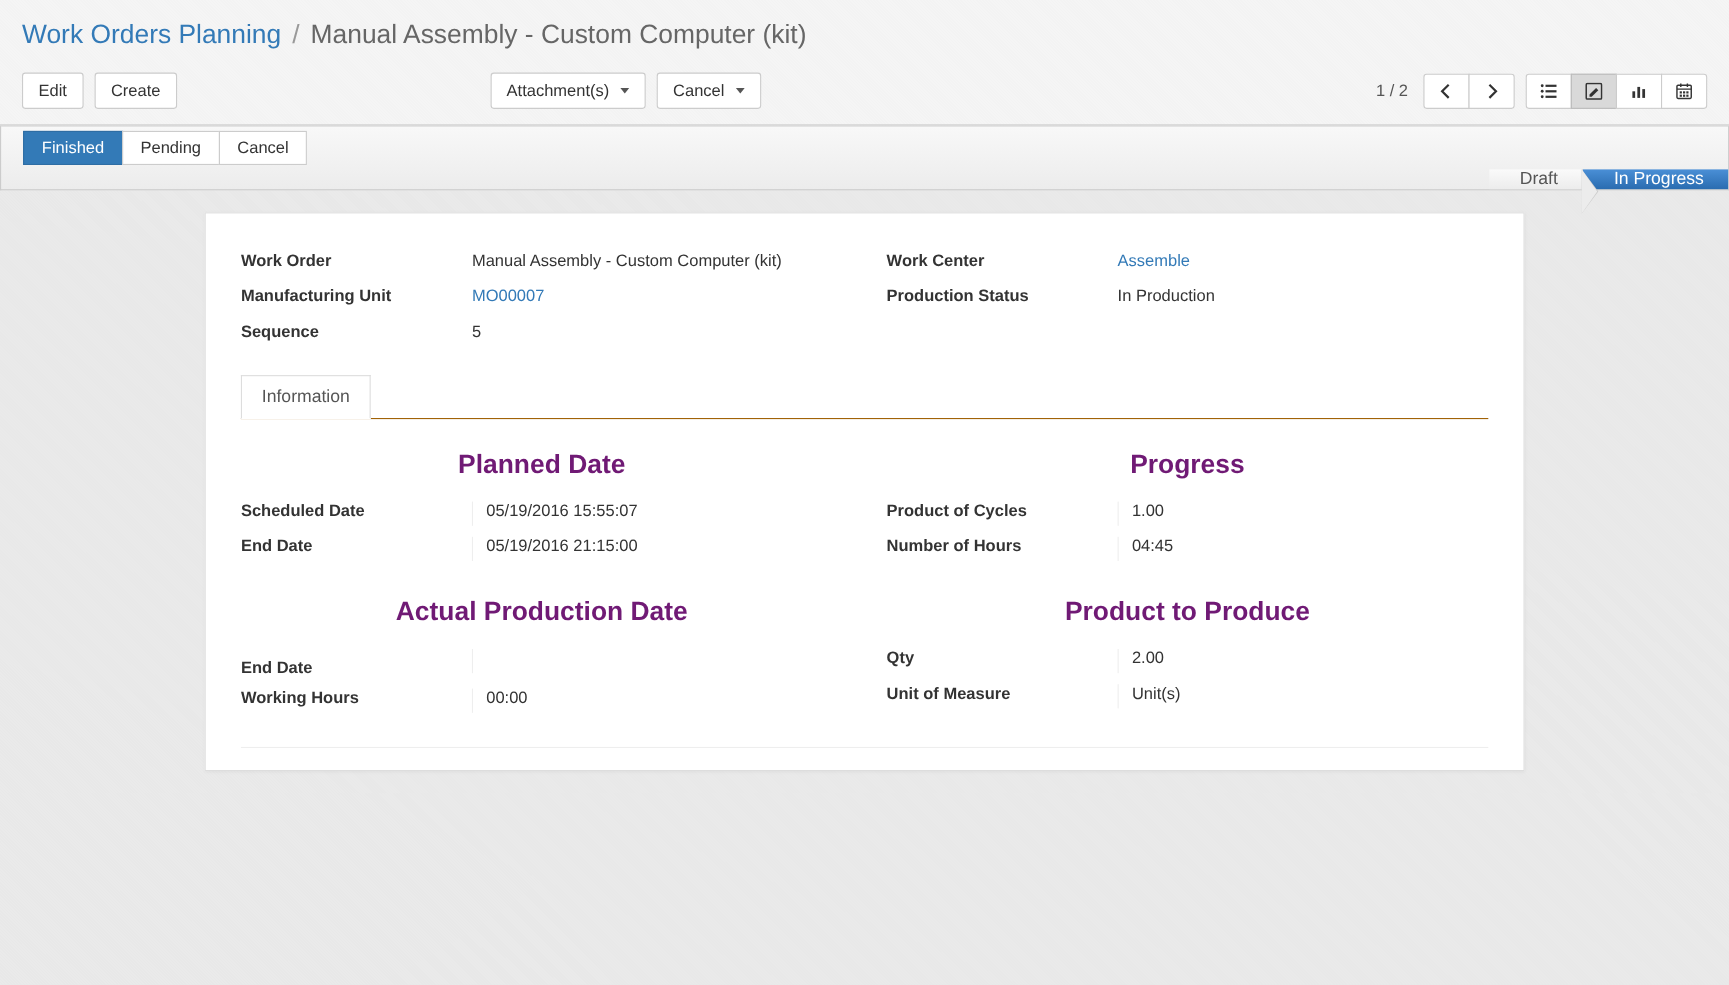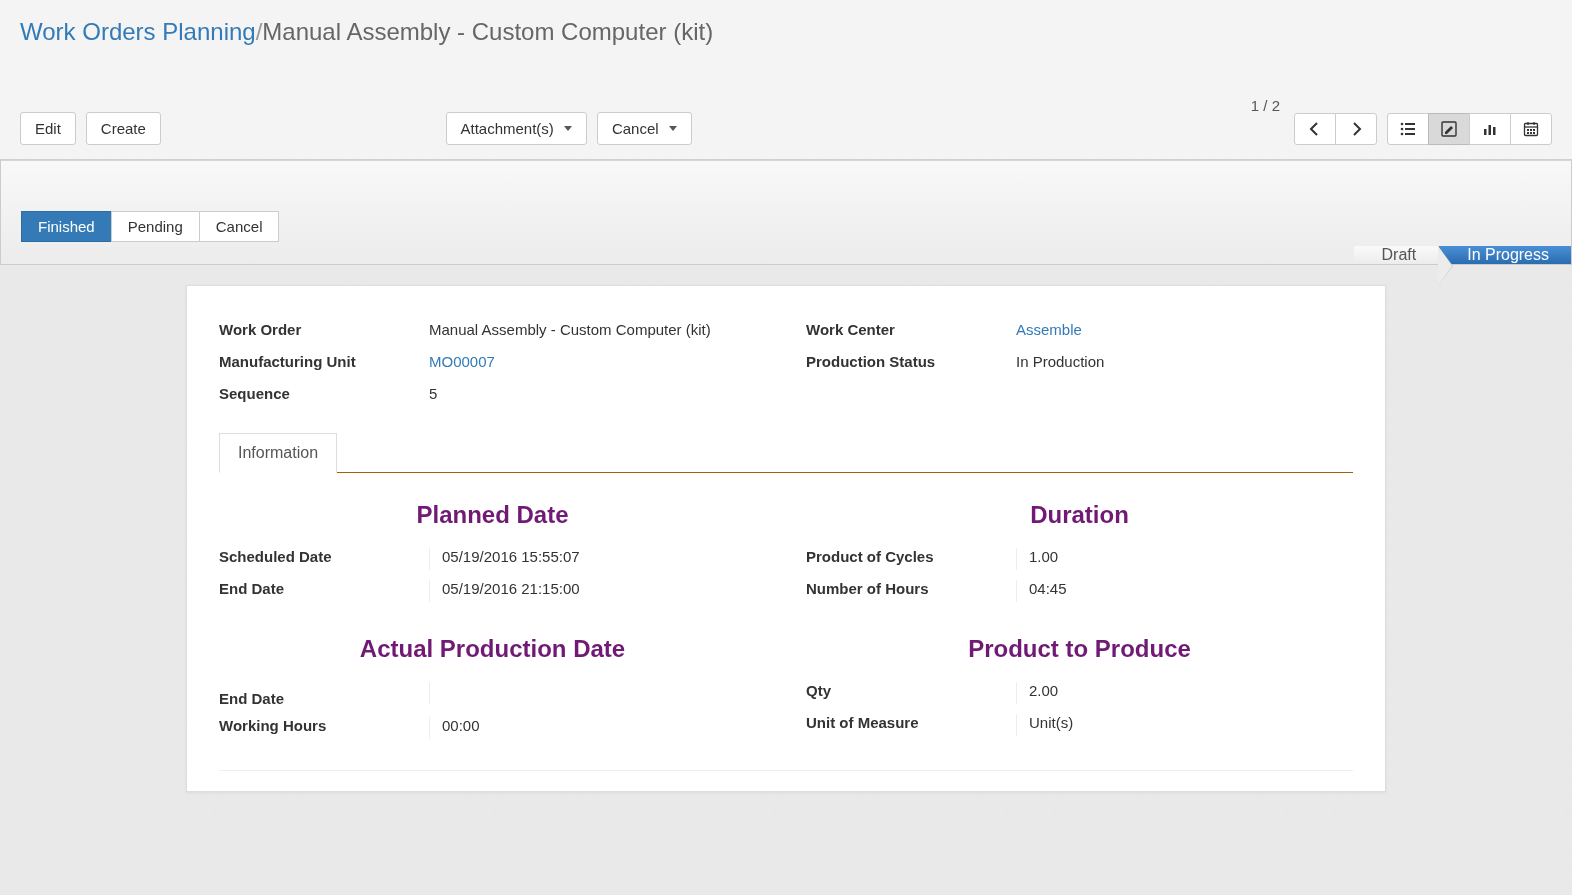--- a/index.html
+++ b/index.html
@@ -12,20 +12,21 @@
   }
   .header {
     background: #f5f5f5;
     background-image: repeating-linear-gradient(45deg, #f5f5f5 0, #f5f5f5 1px, #f3f3f3 1px, #f3f3f3 2px);
     padding: 0 20px 14px 20px;
     border-bottom: 1px solid #d0d0d0;
   }
   .breadcrumb {
     display: flex;
     align-items: center;
+    gap: 10px;
     padding: 18px 0 20px 0;
     font-size: 24px;
   }
   .breadcrumb a { color: #7c7bad; text-decoration: none; }
   .breadcrumb a.root { color: #337ab7; }
   .breadcrumb .sep { color: #999; }
   .breadcrumb .current { color: #666; }
   .toolbar {
     display: flex;
     align-items: center;
@@ -35,21 +36,20 @@
     background: #fff;
     border: 1px solid #ccc;
     border-radius: 3px;
     padding: 7px 14px;
     font-size: 15px;
     color: #333;
     cursor: pointer;
     display: inline-flex;
     align-items: center;
     gap: 6px;
-    margin-top: 46px;
   }
   .toolbar .left { display: flex; gap: 10px; }
   .toolbar .center { display: flex; gap: 10px; margin-left: auto; margin-right: auto; }
   .toolbar .right { display: flex; gap: 10px; align-items: center; margin-left: auto; }
   .pager-text { color: #555; margin-right: 4px; font-size: 15px; }
   .btn-group { display: inline-flex; }
   .btn-group .btn { border-radius: 0; margin-left: -1px; }
   .btn-group .btn:first-child { border-radius: 3px 0 0 3px; margin-left: 0; }
   .btn-group .btn:last-child { border-radius: 0 3px 3px 0; }
   .btn.icon-btn { padding: 7px 12px; }
@@ -294,21 +294,21 @@
         <div class="lbl">End Date</div>
         <div class="val"></div>
       </div>
       <div class="field-row">
         <div class="lbl">Working Hours</div>
         <div class="val">00:00</div>
       </div>
     </div>
 
     <div>
-      <h2 class="section">Duration</h2>
+      <h2 class="section">Progress</h2>
       <div class="field-row">
         <div class="lbl">Product of Cycles</div>
         <div class="val">1.00</div>
       </div>
       <div class="field-row">
         <div class="lbl">Number of Hours</div>
         <div class="val">04:45</div>
       </div>
 
       <h2 class="section">Product to Produce</h2>

